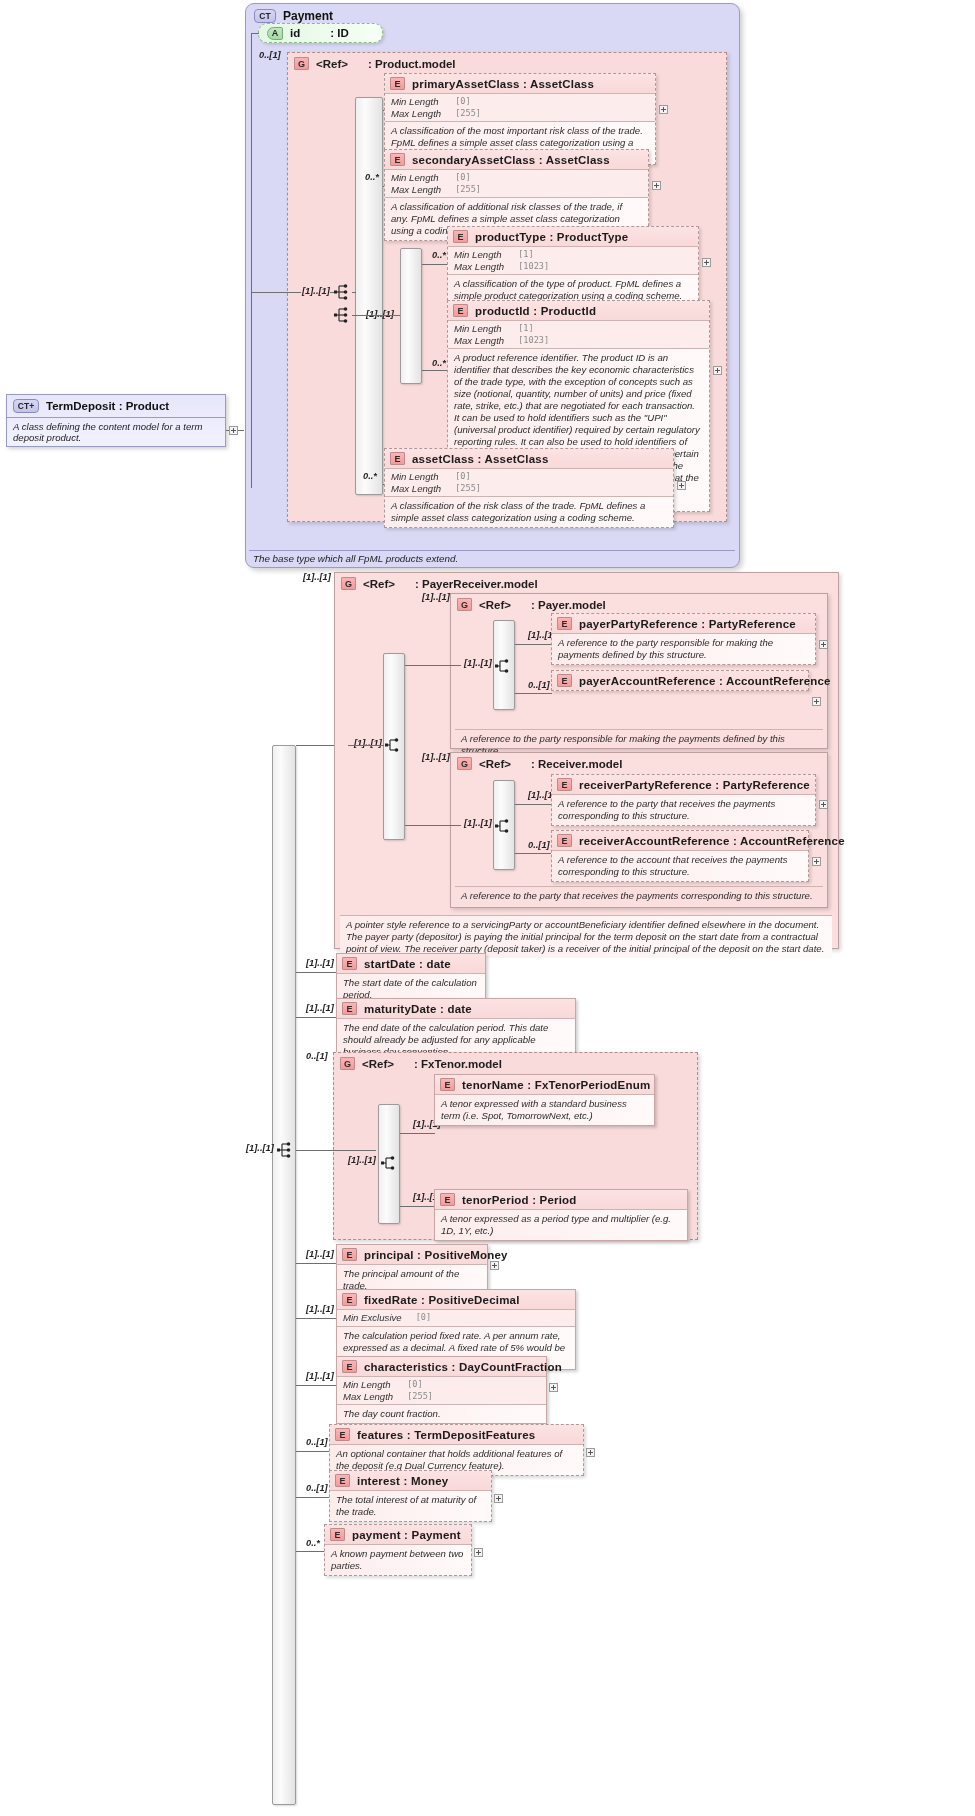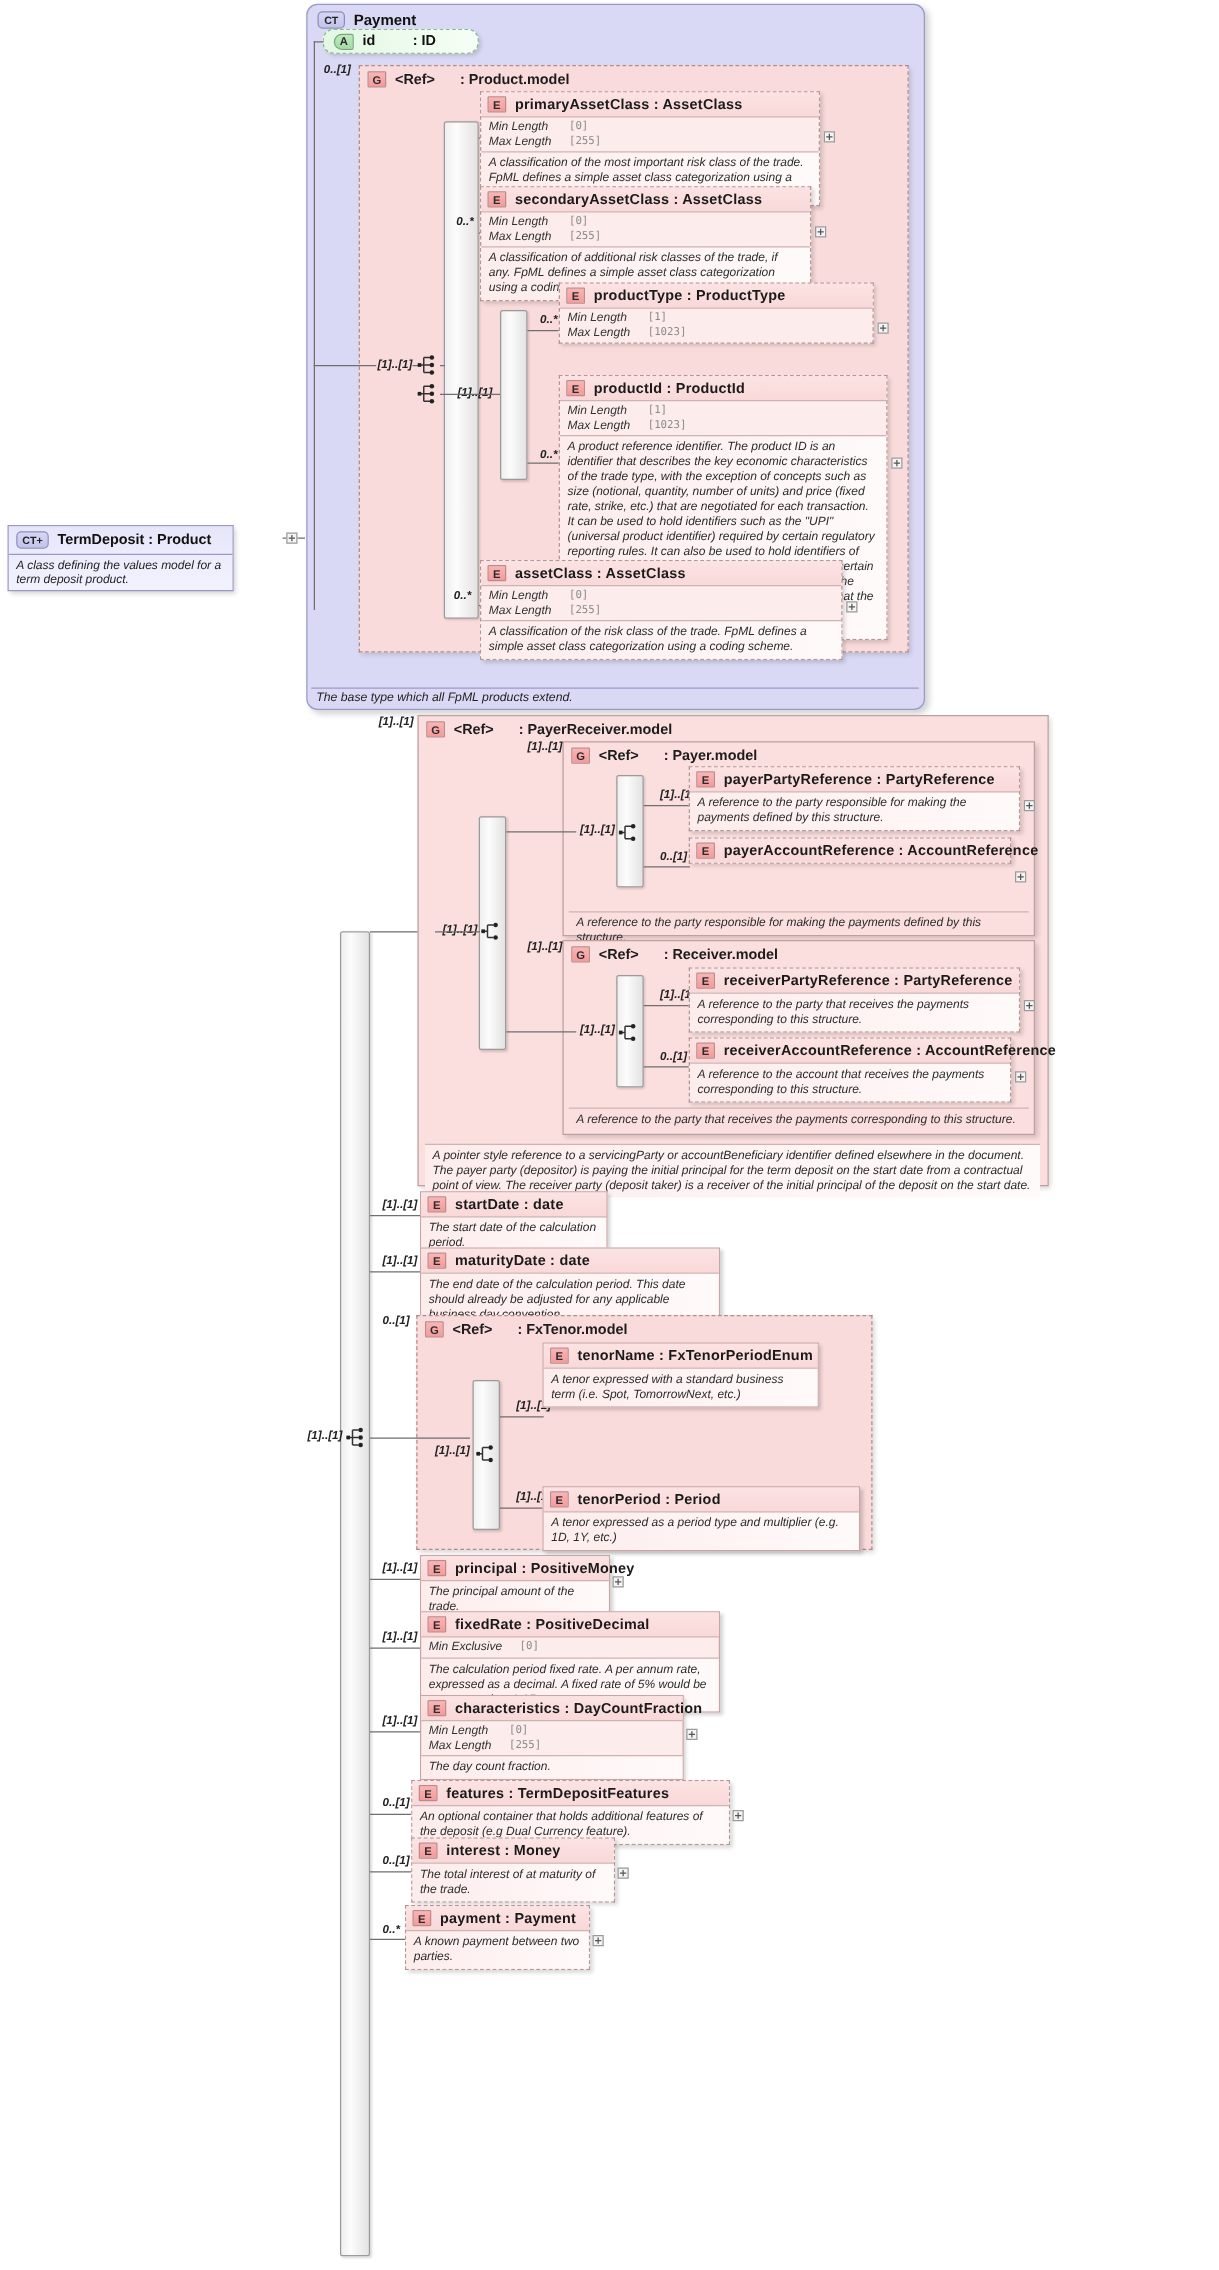--- a/index.html
+++ b/index.html
@@ -211,26 +211,26 @@
   .expander:before { left: 1px; top: 3px; width: 5px; height: 1px; }
   .expander:after  { left: 3px; top: 1px; width: 1px; height: 5px; }
 
   .enum-list { font-family: "DejaVu Sans Mono", monospace; font-size: 8.6px; color:#8b8b8b; line-height:1.32; }
 </style>
 </head>
 <body>
 
 <div id="canvas">
 
-  <div class="rootbox" style="left:6px; top:420px; width:181px;">
+  <div class="rootbox" style="left:6px; top:394px; width:220px;">
     <div class="rhdr">
       <span class="badge ctp">CT+</span>
       <span>TermDeposit : Product</span>
     </div>
-    <div class="rdoc">A class defining the values model for a term deposit product.</div>
+    <div class="rdoc">A class defining the content model for a term deposit product.</div>
   </div>
 
   <div class="ln h" style="left:226px; top:430px; width:18px;"></div>
   <div class="expander" style="left:229px; top:426px;"></div>
 
   <div class="ctbox" style="left:245px; top:3px; width:495px; height:565px;">
     <div class="cthdr">
       <span class="badge ct">CT</span>
       <span>Payment</span>
     </div>
@@ -356,20 +356,21 @@
               <td class="k">Min Length</td>
             <td class="fv">[1]</td>
             </tr>
         <tr>
               <td class="k">Max Length</td>
             <td class="fv">[1023]</td>
             </tr>
       </tbody>
         </table>
     </div>
+    <div class="doc">A classification of the type of product. FpML defines a simple product categorization using a coding scheme.</div>
   </div>
   <div class="expander" style="left:702px; top:258px;"></div>
 
   <div class="card" style="left:432px; top:358px;">0..*</div>
   <div class="ln h" style="left:422px; top:370px; width:25px;"></div>
   <div class="node opt" style="left:447px; top:300px; width:263px;">
     <div class="hdr">
       <span class="badge">E</span>
       <span>productId : ProductId</span>
     </div>

